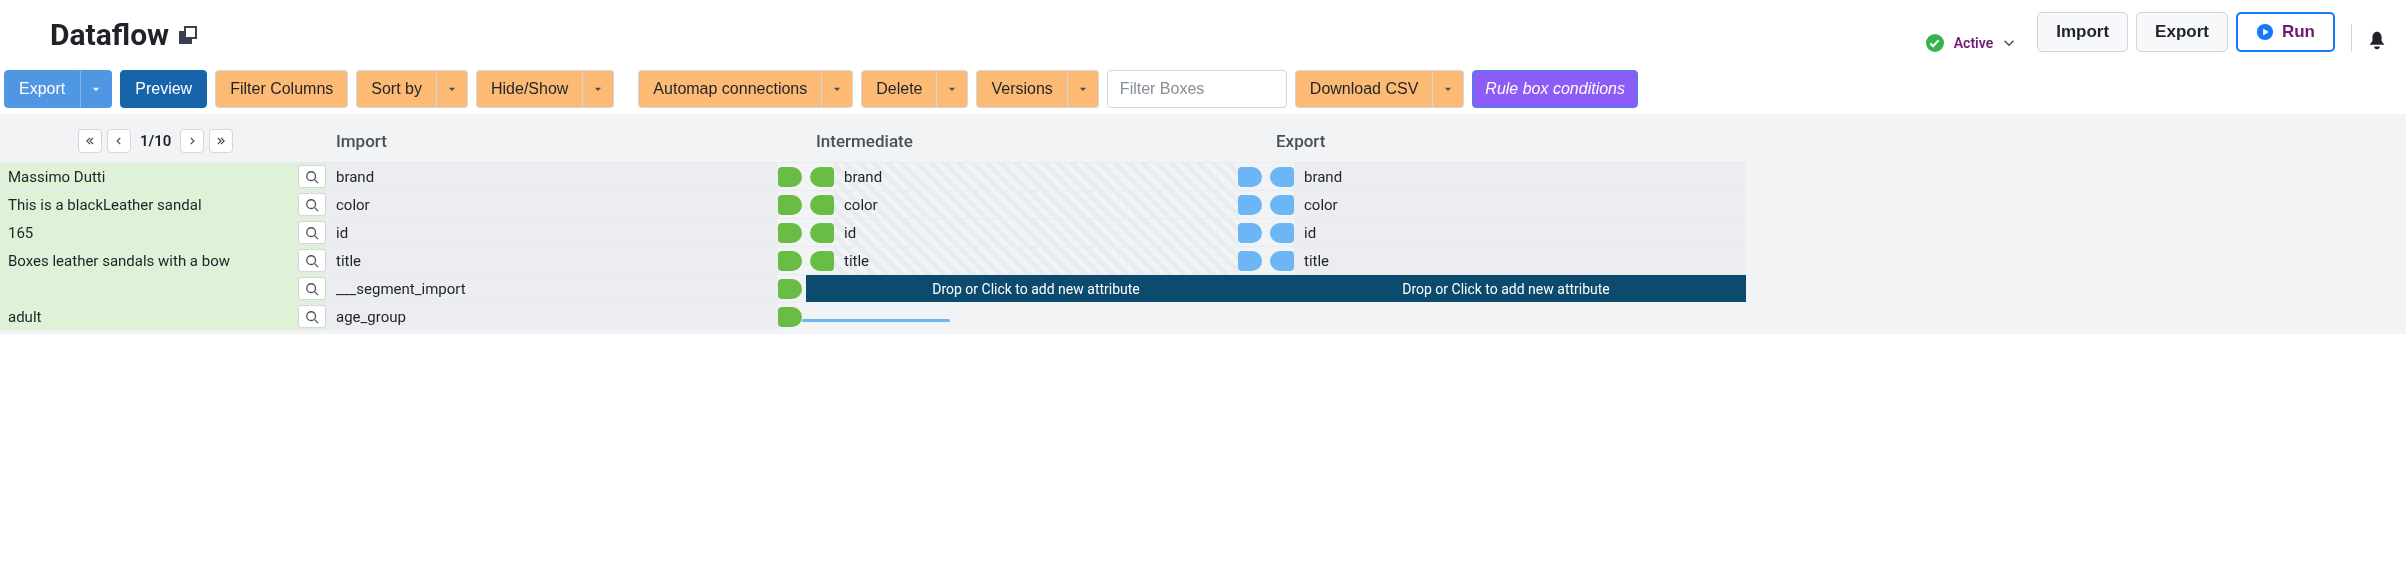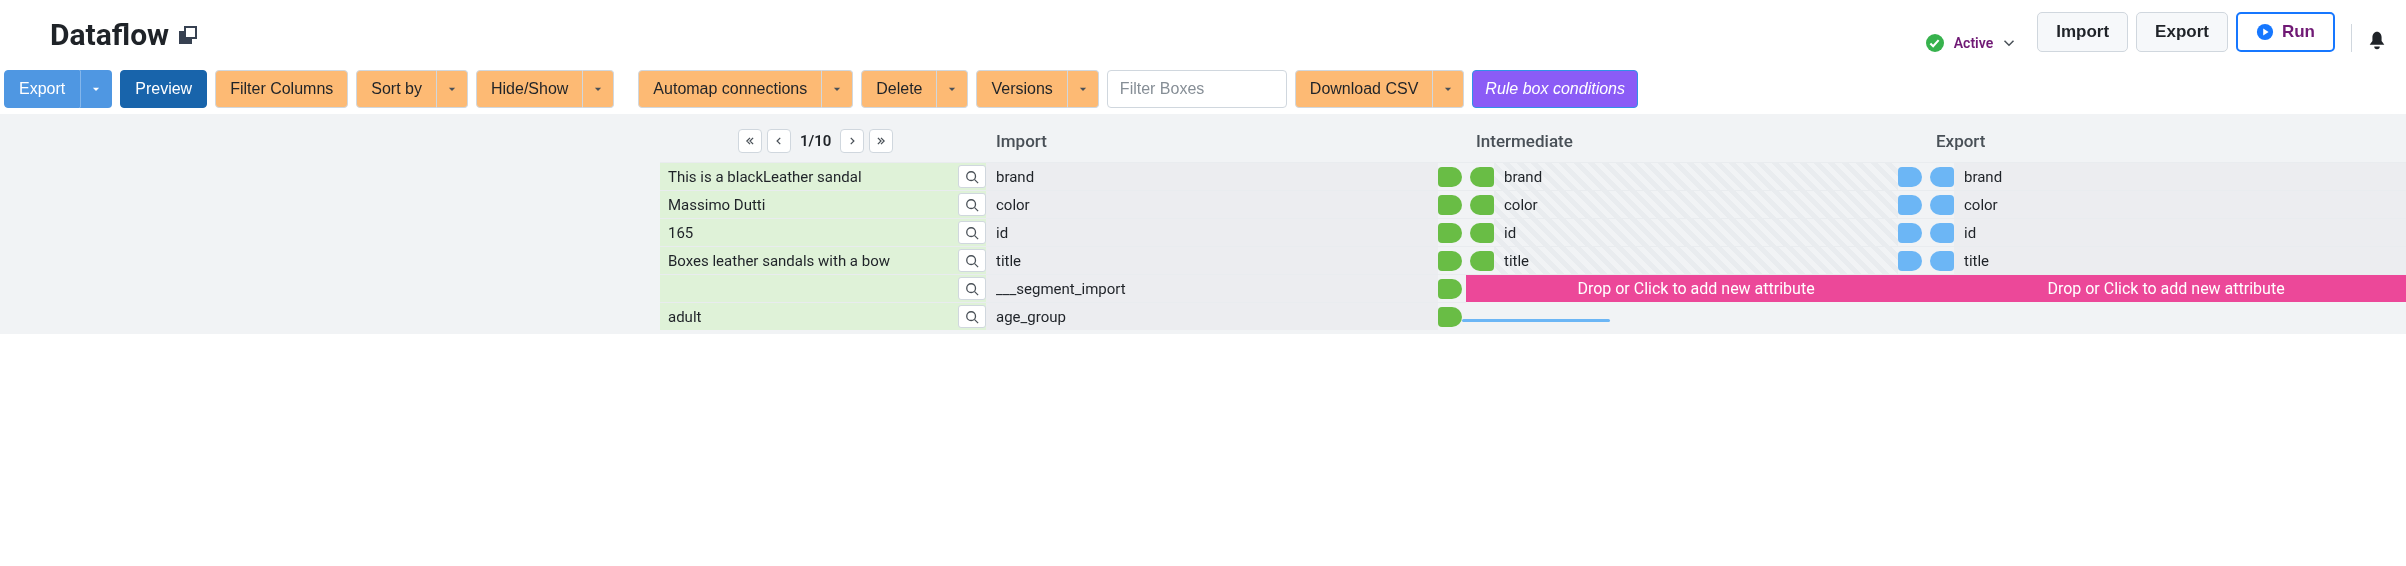--- a/index.html
+++ b/index.html
@@ -35,21 +35,21 @@
 .split { display: inline-flex; }
 .split .tbtn:first-child { border-top-right-radius: 0; border-bottom-right-radius: 0; }
 .split .tbtn.caret { border-top-left-radius: 0; border-bottom-left-radius: 0; border-left: none; padding: 0 10px; }
 .split.blue-light .tbtn.caret { border-left: 1px solid rgba(255,255,255,0.3); }
 .filter-input { height: 38px; border: 1px solid #d0d7de; border-radius: 4px; padding: 0 12px; font-size: 16px; width: 180px; color: #333; }
 .filter-input::placeholder { color: #868e96; }
 .caret svg, .tbtn .chev { width: 10px; height: 10px; }
 
 
 .stage-area { background: #f1f3f5; padding-top: 10px; margin-top: 6px; }
-.columns { display: flex; align-items: flex-start; justify-content: flex-end; }
+.columns { display: flex; align-items: flex-start; }
 .col { position: relative; }
 .col.preview { width: 326px; }
 .col.import { width: 480px; }
 .col.intermediate { width: 460px; }
 .col.export { width: 480px; }
 
 .stage-header-row { display: flex; align-items: center; height: 34px; }
 .stage-label { font-size: 17px; font-weight: 500; color: #495057; padding-left: 10px; }
 .pager { display: inline-flex; align-items: center; gap: 5px; margin-left: 78px; }
 .pbtn { width: 24px; height: 24px; border: 1px solid #d0d7de; border-radius: 4px; background: #fff; display: inline-flex; align-items: center; justify-content: center; cursor: pointer; }
@@ -66,21 +66,21 @@
 
 .attr-row { display: flex; align-items: stretch; height: 28px; border-top: 1px solid #e9ecef; }
 .attr-cell { flex: 1; background: #ecedf0; padding: 0 10px; display: flex; align-items: center; font-size: 15px; color: #1f2328; }
 .port-out { width: 28px; position: relative; }
 .port-in { width: 28px; position: relative; }
 .plug { position: absolute; top: 4px; width: 24px; height: 20px; border-radius: 4px; }
 .port-out .plug { left: 0; border-top-right-radius: 10px; border-bottom-right-radius: 10px; }
 .port-in .plug { right: 0; border-top-left-radius: 10px; border-bottom-left-radius: 10px; }
 .plug.green { background: #69bd45; }
 .plug.blue { background: #6cb6f5; }
-.drop-row { height: 28px; background: #ec4899; color: #fff; font-size: 16px; display: flex; align-items: center; justify-content: center; cursor: pointer; border-top: 1px solid #e9ecef; }
+.drop-row { height: 28px; background: #0c4a6e; color: #fff; font-size: 14px; display: flex; align-items: center; justify-content: center; cursor: pointer; border-top: 1px solid #e9ecef; }
 
 .wire-col { width: 140px; position: relative; }
 .wire { position: absolute; left: -4px; right: -4px; height: 3px; border-radius: 2px; }
 .wire.green { background: #69bd45; }
 .wire.blue { background: #6cb6f5; }
 .wire.r1 { top: 13px; }
 .wire.r2 { top: 41px; }
 .wire.r3 { top: 69px; }
 .wire.r4 { top: 97px; }
 
@@ -215,30 +215,30 @@
             </button>
           <button class="pbtn">
               <svg viewBox="0 0 16 16">
                 <path d="M3 3 L8 8 L3 13 M8 3 L13 8 L8 13" stroke="#495057" stroke-width="2" fill="none"></path>
               </svg>
             </button>
         </div>
       </div>
       <div class="rows">
         <div class="row">
+            <div class="cell">Massimo Dutti</div>
+            <div class="mag">
+              <svg viewBox="0 0 16 16">
+                <circle cx="7" cy="7" r="5" stroke="#495057" stroke-width="1.5" fill="none"></circle>
+                <line x1="11" y1="11" x2="15" y2="15" stroke="#495057" stroke-width="1.5"></line>
+              </svg>
+            </div>
+          </div>
+        <div class="row">
             <div class="cell">This is a blackLeather sandal</div>
-            <div class="mag">
-              <svg viewBox="0 0 16 16">
-                <circle cx="7" cy="7" r="5" stroke="#495057" stroke-width="1.5" fill="none"></circle>
-                <line x1="11" y1="11" x2="15" y2="15" stroke="#495057" stroke-width="1.5"></line>
-              </svg>
-            </div>
-          </div>
-        <div class="row">
-            <div class="cell">Massimo Dutti</div>
             <div class="mag">
               <svg viewBox="0 0 16 16">
                 <circle cx="7" cy="7" r="5" stroke="#495057" stroke-width="1.5" fill="none"></circle>
                 <line x1="11" y1="11" x2="15" y2="15" stroke="#495057" stroke-width="1.5"></line>
               </svg>
             </div>
           </div>
         <div class="row">
             <div class="cell">165</div>
             <div class="mag">

